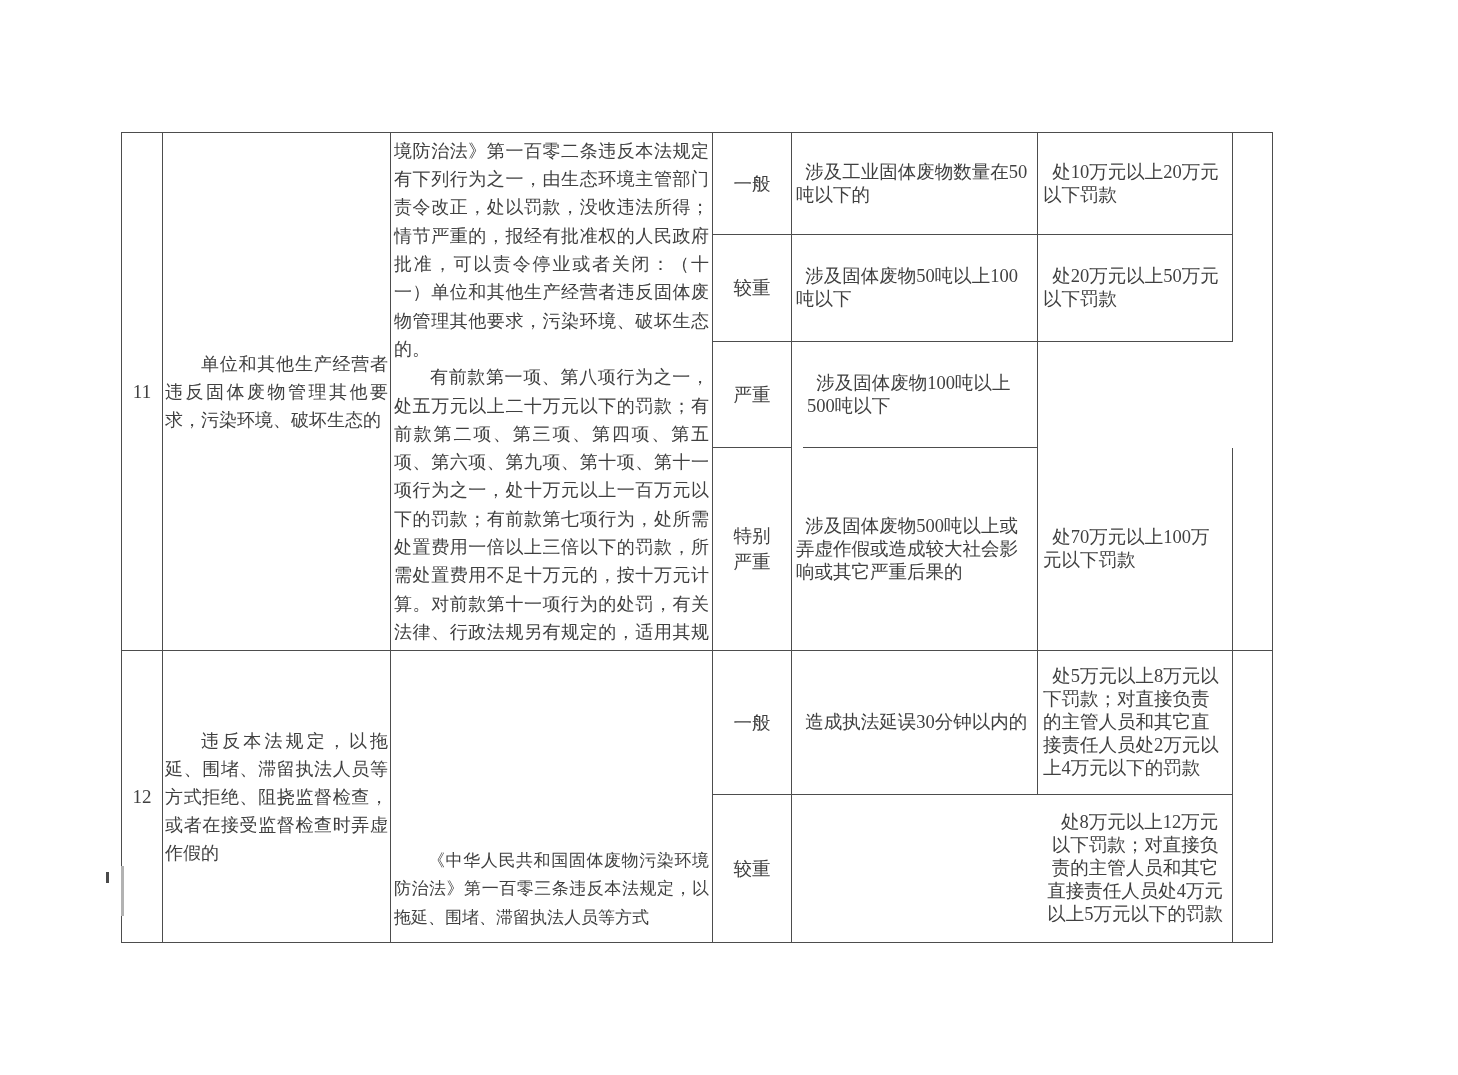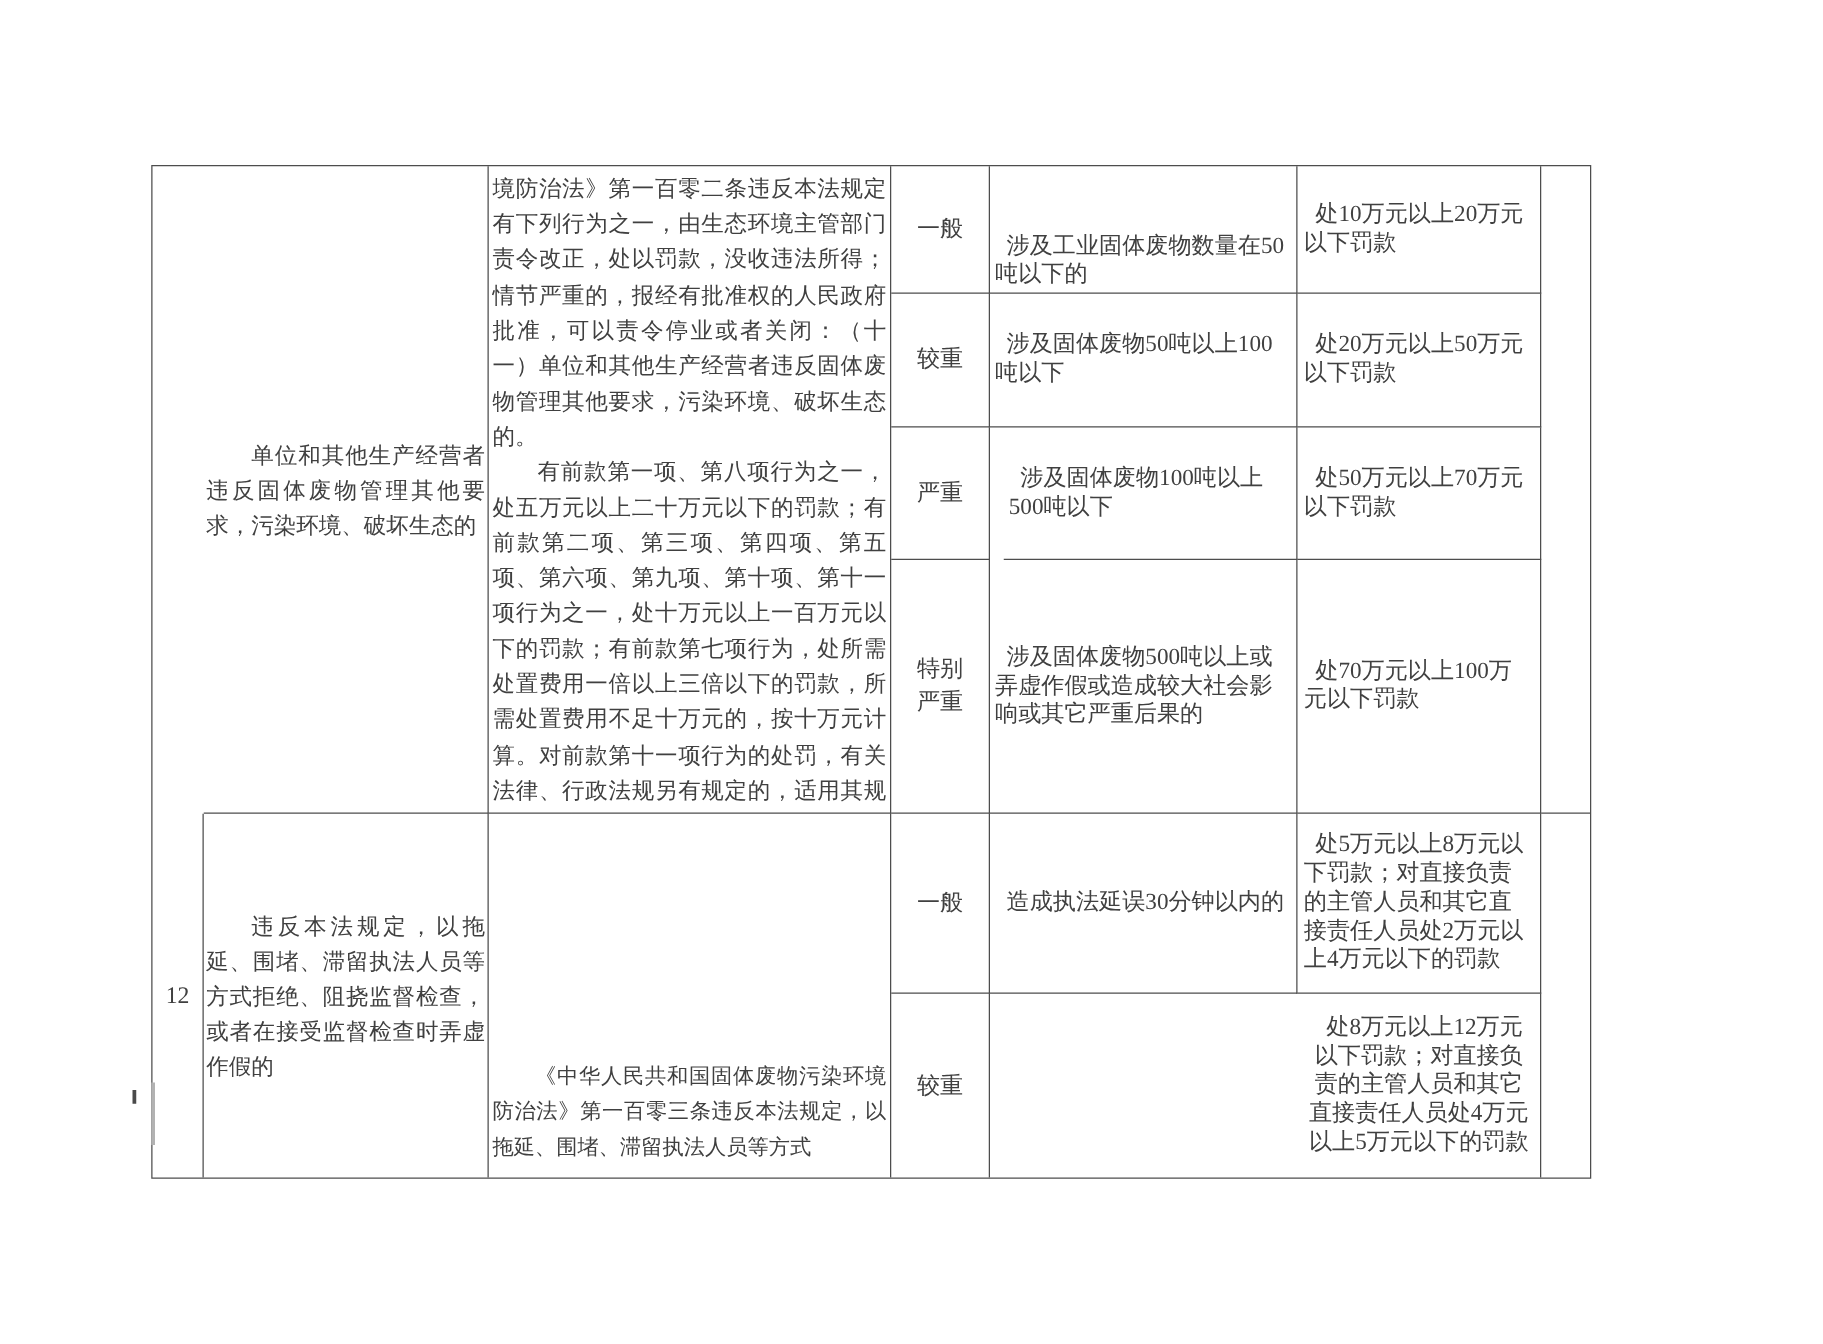--- a/index.html
+++ b/index.html
@@ -73,34 +73,37 @@
     background:#b2b2b2;
   }
 </style>
 </head>
 <body>
 
 <div class="page">
 
   <div class="doc-table">
 
+    <div class="cell num r11-span" style="grid-column:1;">
+      <p>11</p>
+    </div>
 
     <div class="cell violation r11-span" style="grid-column:2;">
       <p>单位和其他生产经营者违反固体废物管理其他要求，污染环境、破坏生态的</p>
     </div>
 
     <div class="cell legal r11-span" style="grid-column:3;">
       <p>《中华人民共和国固体废物污染环境防治法》第一百零二条违反本法规定有下列行为之一，由生态环境主管部门责令改正，处以罚款，没收违法所得；情节严重的，报经有批准权的人民政府批准，可以责令停业或者关闭：（十一）单位和其他生产经营者违反固体废物管理其他要求，污染环境、破坏生态的。</p>
       <p>有前款第一项、第八项行为之一，处五万元以上二十万元以下的罚款；有前款第二项、第三项、第四项、第五项、第六项、第九项、第十项、第十一项行为之一，处十万元以上一百万元以下的罚款；有前款第七项行为，处所需处置费用一倍以上三倍以下的罚款，所需处置费用不足十万元的，按十万元计算。对前款第十一项行为的处罚，有关法律、行政法规另有规定的，适用其规定。</p>
     </div>
 
     <div class="cell sev" style="grid-column:4;grid-row:1;">
       <p>一般</p>
     </div>
-    <div class="cell sit" style="grid-column:5;grid-row:1;justify-content:flex-end;">
+    <div class="cell sit" style="grid-column:5;grid-row:1;">
       <p>涉及工业固体废物数量在50吨以下的</p>
     </div>
     <div class="cell pen" style="grid-column:6;grid-row:1;">
       <p>处10万元以上20万元以下罚款</p>
     </div>
 
     <div class="cell sev" style="grid-column:4;grid-row:2;">
       <p>较重</p>
     </div>
     <div class="cell sit" style="grid-column:5;grid-row:2;">
@@ -108,23 +111,20 @@
     </div>
     <div class="cell pen" style="grid-column:6;grid-row:2;">
       <p>处20万元以上50万元以下罚款</p>
     </div>
 
     <div class="cell sev" style="grid-column:4;grid-row:3;">
       <p>严重</p>
     </div>
     <div class="cell sit" style="grid-column:5;grid-row:3;margin-left:11px;">
       <p>涉及固体废物100吨以上500吨以下</p>
-    </div>
-    <div class="cell pen" style="grid-column:6;grid-row:3;">
-      <p>处50万元以上70万元以下罚款</p>
     </div>
 
     <div class="cell sev" style="grid-column:4;grid-row:4;">
       <p>特别严重</p>
     </div>
     <div class="cell sit" style="grid-column:5;grid-row:4;">
       <p>涉及固体废物500吨以上或弄虚作假或造成较大社会影响或其它严重后果的</p>
     </div>
     <div class="cell pen" style="grid-column:6;grid-row:4;">
       <p>处70万元以上100万元以下罚款</p>

